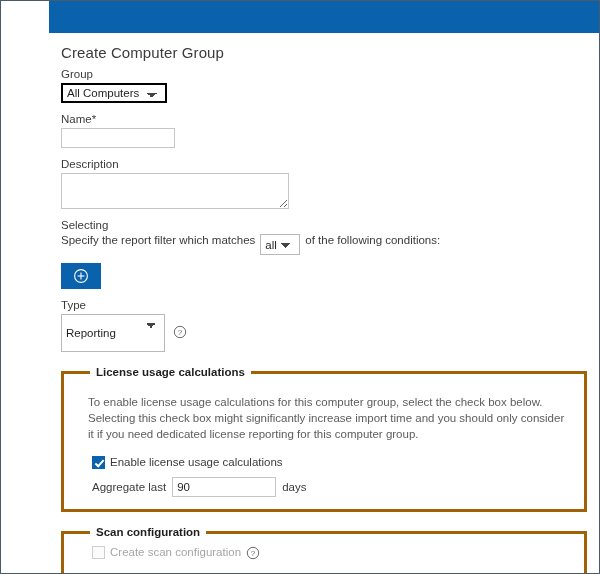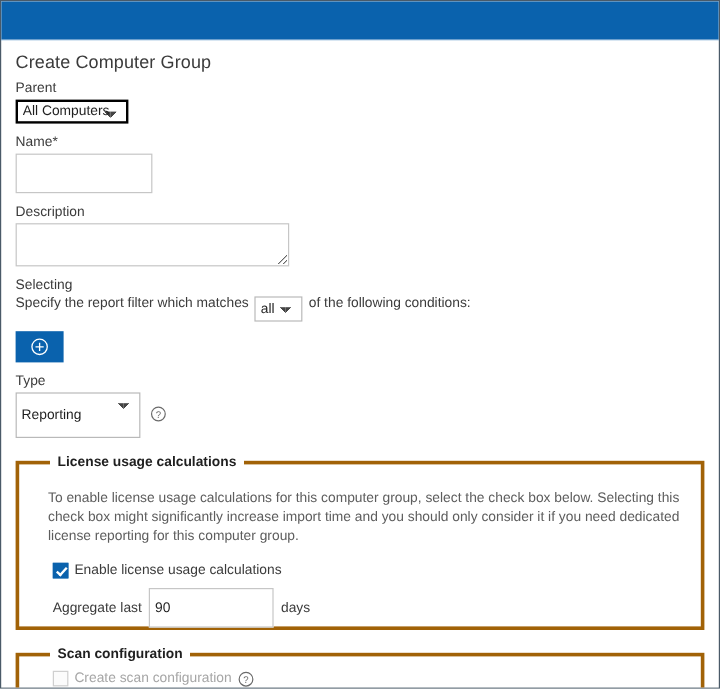--- a/index.html
+++ b/index.html
@@ -13,20 +13,21 @@
     color: #323130;
   }
   #page {
     position: relative;
     width: 600px;
     height: 574px;
     box-sizing: border-box;
     background: #ffffff;
     border: 1px solid #4a5a68;
     overflow: hidden;
+    padding-left: 48px;
   }
   #header-bar {
     height: 32px;
     background: #0a62ad;
     border-bottom: 1px solid #ffffff;
   }
   #content {
     padding: 10px 12px 0 12px;
   }
   .page-title {
@@ -63,33 +64,33 @@
     background-size: 5px 5px, 5px 5px;
     background-repeat: no-repeat;
   }
   select.sel-focused {
     border: 2px solid #000000;
     width: 94px;
   }
   select.sel-plain {
     border: 1px solid #b9b9b9;
   }
-  #parent-select { width: 94px; }
+  #parent-select { width: 106px; }
   #match-select  { width: 40px; height: 21px; }
   #type-select   { width: 104px; height: 38px; }
 
   input.txt {
     font-family: "Liberation Sans", sans-serif;
     font-size: 11.5px;
     color: #1f1f1f;
     border: 1px solid #c6c6c6;
     background: #ffffff;
     box-sizing: border-box;
     padding: 2px 4px;
-    height: 33px;
+    height: 20px;
   }
   #name-input { width: 114px; }
 
   textarea.ta {
     font-family: "Liberation Sans", sans-serif;
     font-size: 11.5px;
     border: 1px solid #c6c6c6;
     background: #ffffff;
     box-sizing: border-box;
     width: 228px;
@@ -202,21 +203,21 @@
 
 <div id="page">
 
   <div id="header-bar"></div>
 
   <div id="content">
 
     <h1 class="page-title">Create Computer Group</h1>
 
     <div class="block">
-      <div class="field-label">Parent</div>
+      <div class="field-label">Group</div>
       <select class="sel sel-focused" id="parent-select">
         <option>All Computers</option>
       </select>
     </div>
 
     <div class="block">
       <div class="field-label">Name*</div>
       <input class="txt" id="name-input" type="text" value="" style="">
     </div>
 

